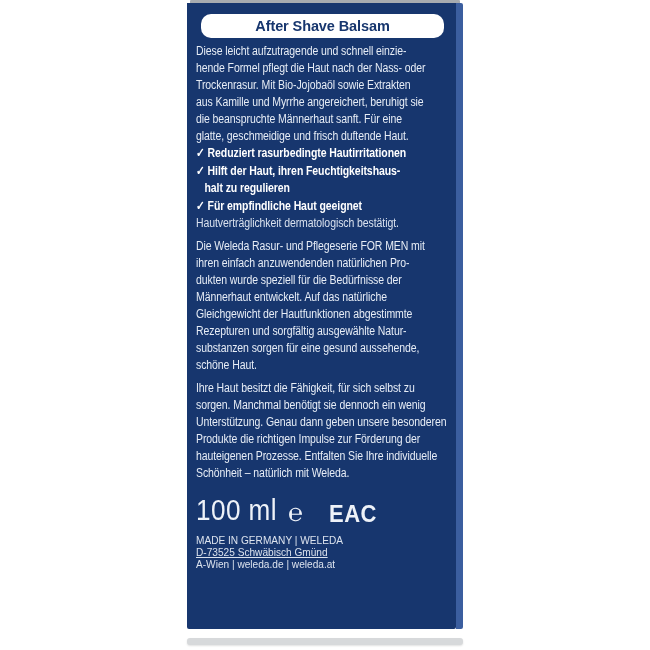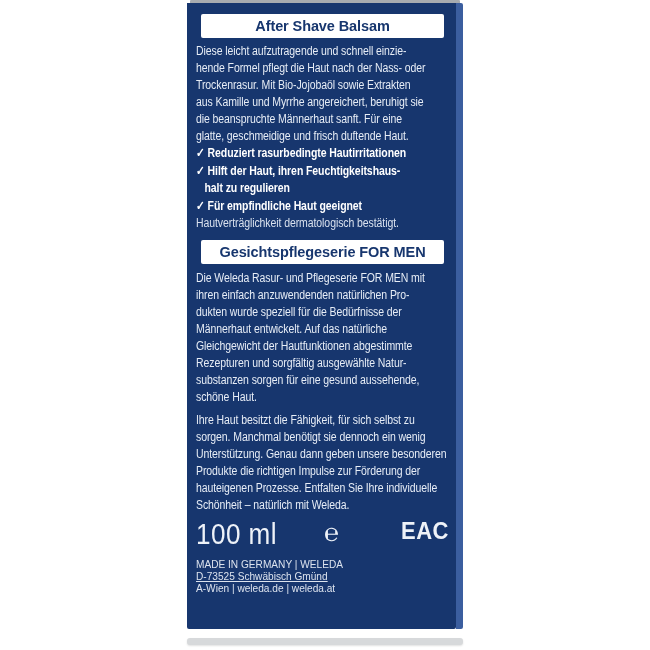--- a/index.html
+++ b/index.html
@@ -27,45 +27,44 @@
     background:#3b5e9f;border-radius:0 2px 2px 0;
   }
   .bottom-shadow{
     margin-top:9px;height:7px;background:#d7d9db;border-radius:3px;
     box-shadow:0 1px 2px rgba(0,0,0,0.12);
   }
   .title-bar{
     background:#ffffff;
     height:24px;margin:0 5px;
     display:flex;align-items:center;justify-content:center;
-    border-radius:2px;
+    border-radius:10px;
   }
   .title-bar .title{
     color:#17366e;font-size:14.5px;font-weight:bold;
     letter-spacing:-0.1px;white-space:nowrap;
   }
   .txt{
     color:#e7edf6;
     font-size:12.5px;line-height:17px;
     white-space:pre-wrap;
     letter-spacing:-0.1px;
     transform:scaleX(0.84);transform-origin:0 0;width:119%;
   }
   .benefits{
     font-weight:bold;color:#ffffff;line-height:17.5px;
   }
   .derma{color:#d9e1ee;}
   .mt5{margin-top:5px;}
   .mt6{margin-top:6px;}
   .mt8{margin-top:8px;}
   .volume-row{
-    margin-top:4px;
-    display:flex;align-items:flex-start;
+    margin-top:12px;
+    display:flex;align-items:flex-end;
     color:#eef2f8;
-    gap:36px;
   }
   .amount{
     font-size:29px;font-weight:400;letter-spacing:0.5px;
     transform:scaleX(0.9);transform-origin:0 50%;
   }
   .esign{font-size:25px;margin-left:2px;}
   .eac{
     font-size:22px;font-weight:bold;margin-left:26px;
     letter-spacing:0.5px;transform:scaleY(1.08);
   }
@@ -94,23 +93,20 @@
 Trockenrasur. Mit Bio-Jojobaöl sowie Extrakten
 aus Kamille und Myrrhe angereichert, beruhigt sie
 die beanspruchte Männerhaut sanft. Für eine
 glatte, geschmeidige und frisch duftende Haut.</div>
       <div class="txt benefits">✓ Reduziert rasurbedingte Hautirritationen
 ✓ Hilft der Haut, ihren Feuchtigkeitshaus-
    halt zu regulieren
 ✓ Für empfindliche Haut geeignet</div>
       <div class="txt derma">Hautverträglichkeit dermatologisch bestätigt.</div>
 
-      <div class="title-bar mt8">
-        <span class="title">Gesichtspflegeserie FOR MEN</span>
-      </div>
       <div class="txt mt6">Die Weleda Rasur- und Pflegeserie FOR MEN mit
 ihren einfach anzuwendenden natürlichen Pro-
 dukten wurde speziell für die Bedürfnisse der
 Männerhaut entwickelt. Auf das natürliche
 Gleichgewicht der Hautfunktionen abgestimmte
 Rezepturen und sorgfältig ausgewählte Natur-
 substanzen sorgen für eine gesund aussehende,
 schöne Haut.</div>
 
       <div class="txt mt6">Ihre Haut besitzt die Fähigkeit, für sich selbst zu

